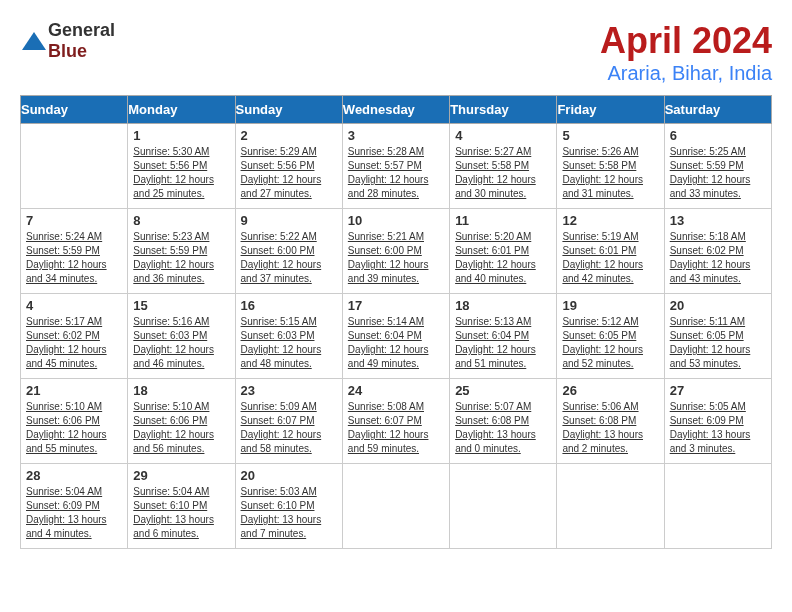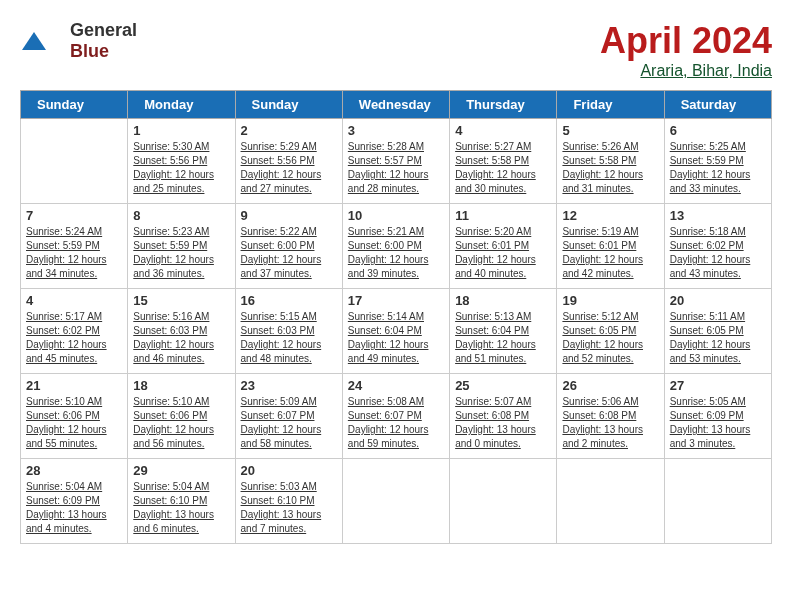--- a/index.html
+++ b/index.html
@@ -12,48 +12,47 @@
     }
     .header {
       display: flex;
       justify-content: space-between;
       align-items: flex-start;
       margin-bottom: 10px;
     }
     .logo {
       display: flex;
       align-items: center;
-      gap: 22px;
+      gap: 0;
     }
     .logo-icon {
       width: 28px;
       height: 22px;
     }
     .title-block {
       text-align: right;
     }
     .month-title {
       font-size: 36px;
       font-weight: bold;
       color: #b91c1c;
     }
     .location-title {
-      font-size: 16px;
-      color: #14532d;
-      text-decoration: underline;
+      font-size: 20px;
+      color: #3b82f6;
     }
     .calendar {
       width: 100%;
       border-collapse: collapse;
       font-size: 11px;
     }
     .calendar th {
       background: #1a6eb5;
       color: #fff;
-      padding: 6px 16px;
+      padding: 6px 0;
       text-align: left;
       font-size: 13px;
       border: 1px solid #aaa;
     }
     .calendar td {
       vertical-align: top;
       padding: 4px 5px;
       border: 1px solid #ccc;
       width: 107px;
       min-height: 80px;

